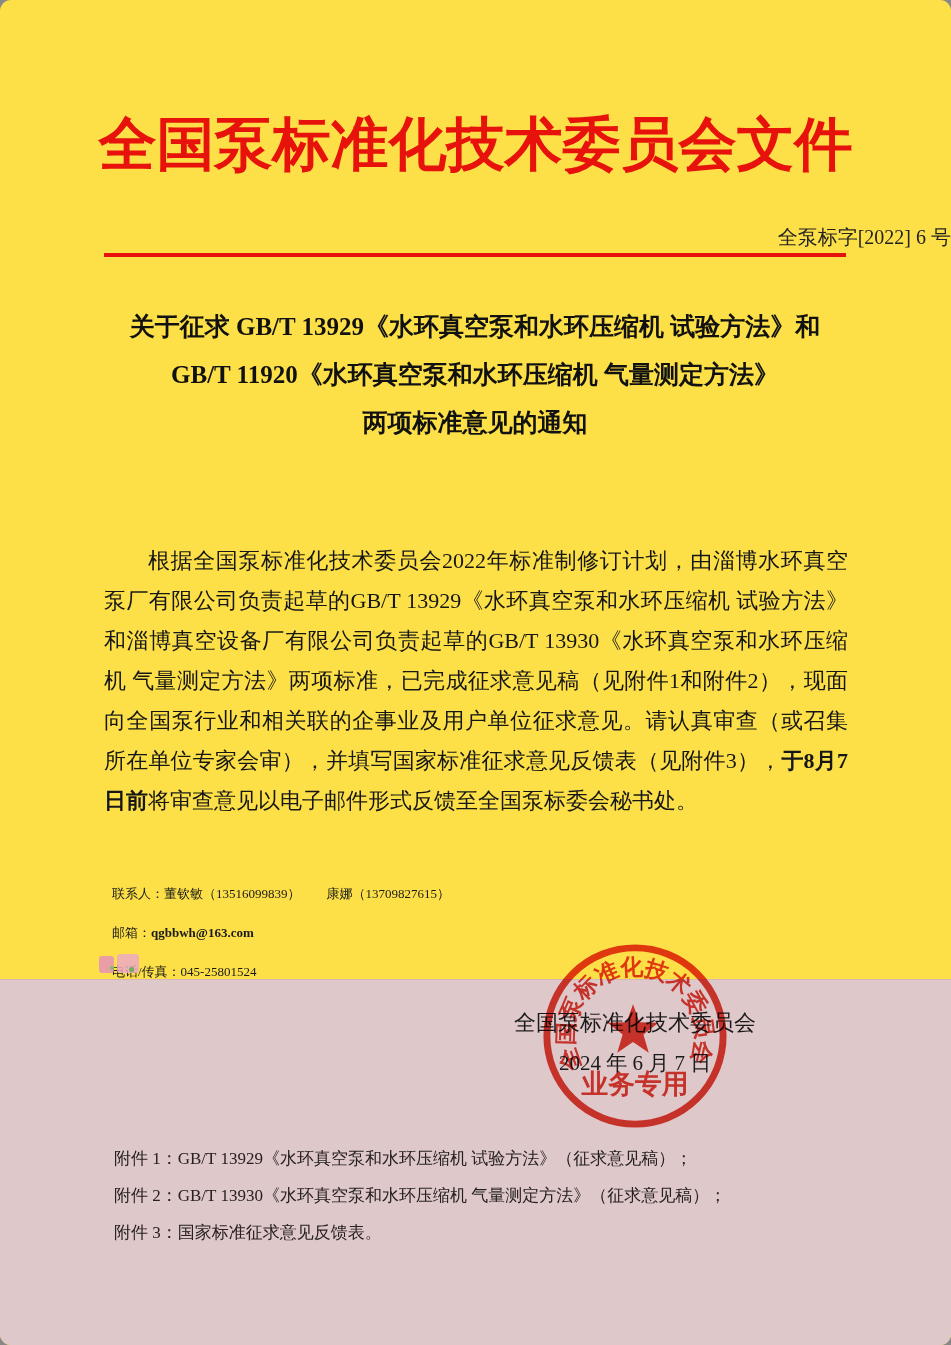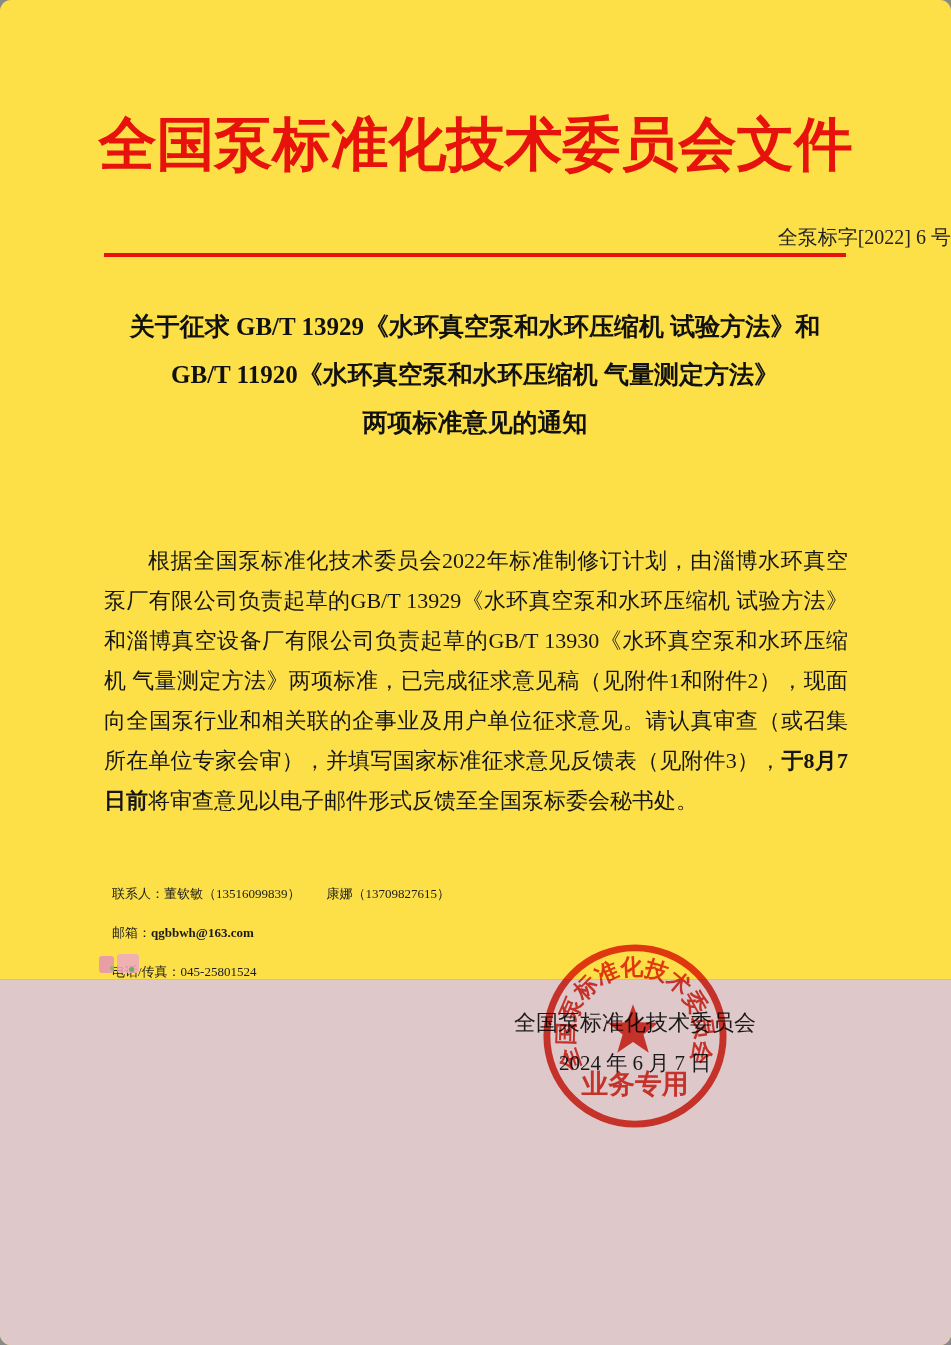--- a/index.html
+++ b/index.html
@@ -125,14 +125,19 @@
   </div>
 
   <svg class="stamp" viewBox="0 0 200 200" xmlns="http://www.w3.org/2000/svg" aria-hidden="true">
     <circle cx="100" cy="100" r="89" fill="none" stroke-width="7" stroke="#dd2418"></circle>
     <path id="sealArc" d="M 46.3,131 A 62,62 0 1 1 153.7,131" fill="none"></path>
     <text class="seal-arc-text" fill="#dd2418"><textPath href="#sealArc">全国泵标准化技术委员会</textPath></text>
     <polygon points="98,68 104.5,86.1 123.7,86.7 108.5,98.4 113.9,116.8 98,106 82.1,116.8 87.5,98.4 72.3,86.7 91.5,86.1" fill="#dd2418"></polygon>
     <text class="seal-bottom-text" x="100" y="158" text-anchor="middle" fill="#dd2418">业务专用</text>
   </svg>
 
+  <div class="attachments">
+    <div>附件 1：GB/T 13929《水环真空泵和水环压缩机 试验方法》（征求意见稿）；</div>
+    <div>附件 2：GB/T 13930《水环真空泵和水环压缩机 气量测定方法》（征求意见稿）；</div>
+    <div>附件 3：国家标准征求意见反馈表。</div>
+  </div>
 
 </div>
 
 </body></html>

